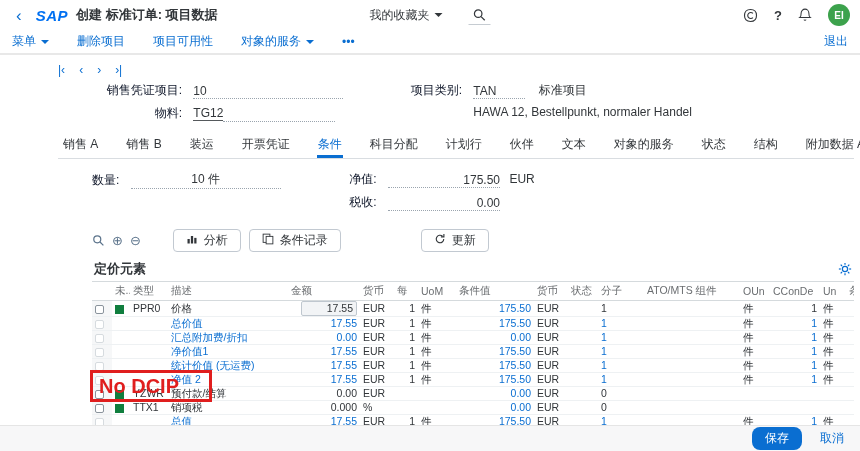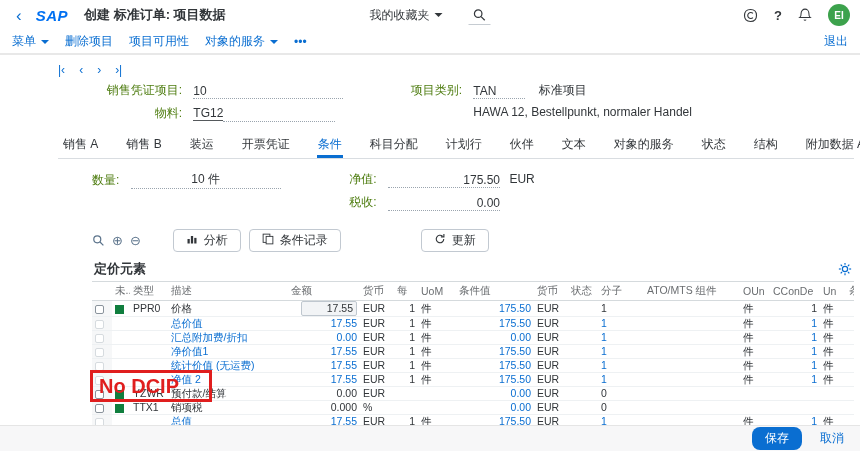--- a/index.html
+++ b/index.html
@@ -2,42 +2,42 @@
 <html style="--accent: #0a6ed1; --green: #107e3e; --red: #e01e1e; --thumb: #3c5a77; --avatar: #3ca24c;"><head>
 <meta charset="utf-8">
 <style>
   *{box-sizing:border-box}
   html,body{margin:0;padding:0}
   body{width:860px;height:451px;font-family:"Liberation Sans","DejaVu Sans",sans-serif;font-size:12px;color:#32363a;background:#fff;position:relative;overflow:hidden}
   
   .shell{height:30px;display:flex;align-items:center;padding:0 10px;gap:8px;background:#fff;position:relative}
   .back{color:var(--accent,#0a6ed1);font-size:17px;line-height:1;padding:0 6px;cursor:pointer}
   .logo{font-weight:bold;font-style:italic;font-size:15px;color:#0070f2;letter-spacing:.5px}
-  .shell-title{font-weight:bold;font-size:13px;margin-left:8px;white-space:nowrap}
+  .shell-title{font-weight:bold;font-size:13px;margin-left:0;white-space:nowrap}
   .shell-center{position:absolute;left:50%;transform:translateX(-50%);display:flex;align-items:center;gap:26px}
   .fav{display:flex;align-items:center;font-size:12px;cursor:pointer;white-space:nowrap}
   .chev{width:0;height:0;border-left:4px solid transparent;border-right:4px solid transparent;border-top:4px solid #32363a;display:inline-block;margin-left:5px}
   .mlink .chev{border-top-color:var(--accent,#0a6ed1)}
   .search-box{display:flex;align-items:center;gap:8px;border-bottom:1px solid #c6ccd2;padding:2px 4px}
   .search-input{border:none;outline:none;font-size:12px;width:185px;font-family:inherit;background:transparent}
   .search-input::placeholder{font-style:italic;color:#6a6d70}
   .shell-right{margin-left:auto;display:flex;align-items:center;gap:16px}
   .icon-btn{cursor:pointer;display:flex;align-items:center;color:#32363a}
   .qmark{font-size:13px;font-weight:bold;color:#32363a}
   .avatar{width:22px;height:22px;border-radius:50%;background:var(--avatar,#3ca24c);color:#fff;font-size:10px;font-weight:bold;display:flex;align-items:center;justify-content:center}
   
   .menubar{height:25px;display:flex;align-items:center;gap:16px;padding:0 12px;border-bottom:2px solid #e8e8e8;font-size:12px;background:#fff}
   .mlink{color:var(--accent,#0a6ed1);cursor:pointer;display:flex;align-items:center;white-space:nowrap}
   .exit{margin-left:auto;color:var(--accent,#0a6ed1);cursor:pointer}
   
   .content{padding:5px 6px 0 58px;position:relative}
   .navrow{display:flex;gap:14px;color:var(--accent,#0a6ed1);font-size:12px;padding:3px 0 5px;align-items:center}
   .navrow span{cursor:pointer}
   .formgrid{margin-left:34px;display:grid;grid-template-columns:300px 1fr;row-gap:6px;font-size:12px}
-  .flabel{display:inline-block;color:#4d7c0f;text-align:right;margin-right:8px}
+  .flabel{display:inline-block;color:#0f172a;text-align:right;margin-right:8px}
   .flabel.w90{width:90px}.flabel.w70{width:70px}
   .dotfield{border-bottom:1px dotted #9aa4ae;display:inline-block;vertical-align:bottom}
   .ul{border-bottom:1px solid #55595c;display:inline-block}
   .desc-txt{margin-left:10px}
   
   .tabstrip{display:flex;gap:26px;border-bottom:1px solid #d9dde1;margin-top:10px;padding:0 4px;font-size:12px}
   .tab{padding:4px 1px 5px;cursor:pointer;white-space:nowrap;color:#32363a}
   .tab.active{color:var(--accent,#0a6ed1);border-bottom:3px solid var(--accent,#0a6ed1);padding-bottom:2px}
   
   .summary{margin:12px 0 4px 34px;display:flex;gap:60px;font-size:12px}
@@ -108,21 +108,21 @@
       <svg width="14" height="14" viewBox="0 0 16 16">
           <path d="M8 1.3a4.4 4.4 0 0 0-4.4 4.4c0 4-1.5 5.1-1.5 5.1h11.8s-1.5-1.1-1.5-5.1A4.4 4.4 0 0 0 8 1.3z" fill="none" stroke="#32363a" stroke-width="1.2"></path>
           <path d="M6.8 13.3a1.3 1.3 0 0 0 2.4 0" fill="none" stroke="#32363a" stroke-width="1.2"></path>
         </svg>
     </span>
     <span class="avatar">EI</span>
   </div>
 </div>
 
 <div class="menubar">
-  <span style="display:flex;gap:16px;align-items:center">
+  <span style="display:flex;gap:28px;align-items:center">
       <span class="mlink">菜单<span class="chev"></span></span>
       <span class="mlink">删除项目</span>
       <span class="mlink">项目可用性</span>
       <span class="mlink">对象的服务<span class="chev"></span></span>
       <span class="mlink">•••</span>
     </span>
   <span class="exit">退出</span>
 </div>
 
 <div class="content">

